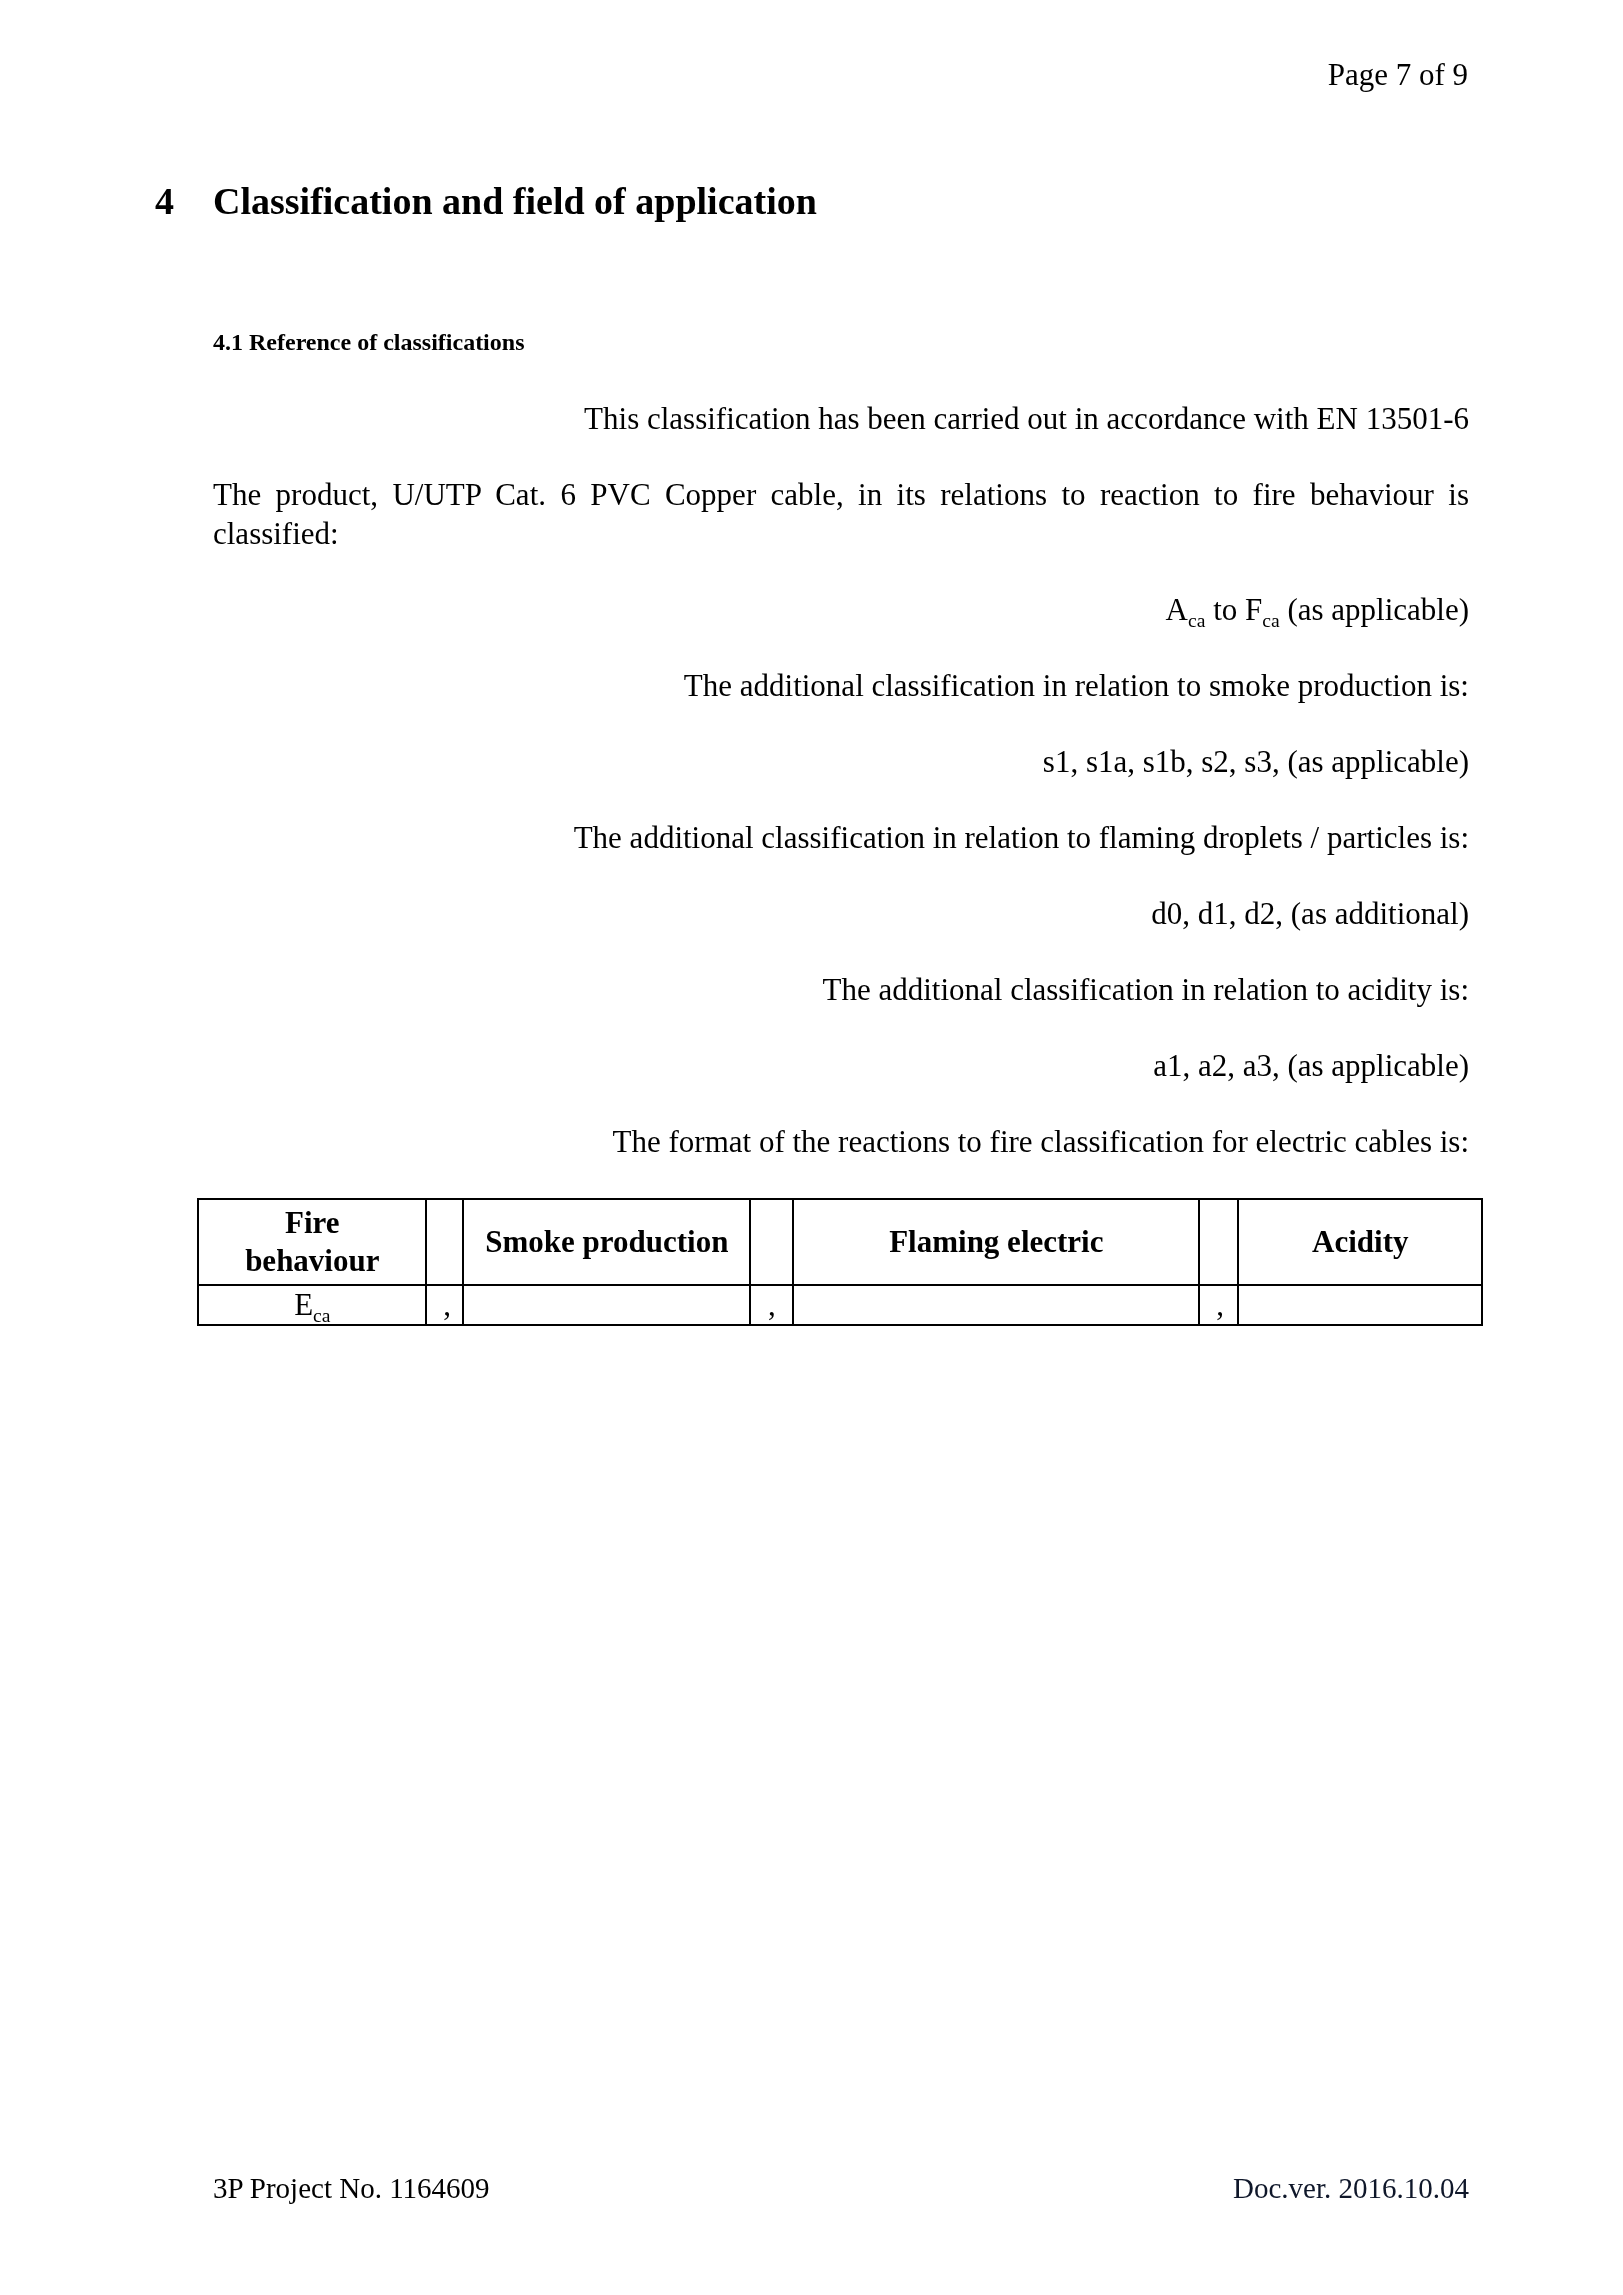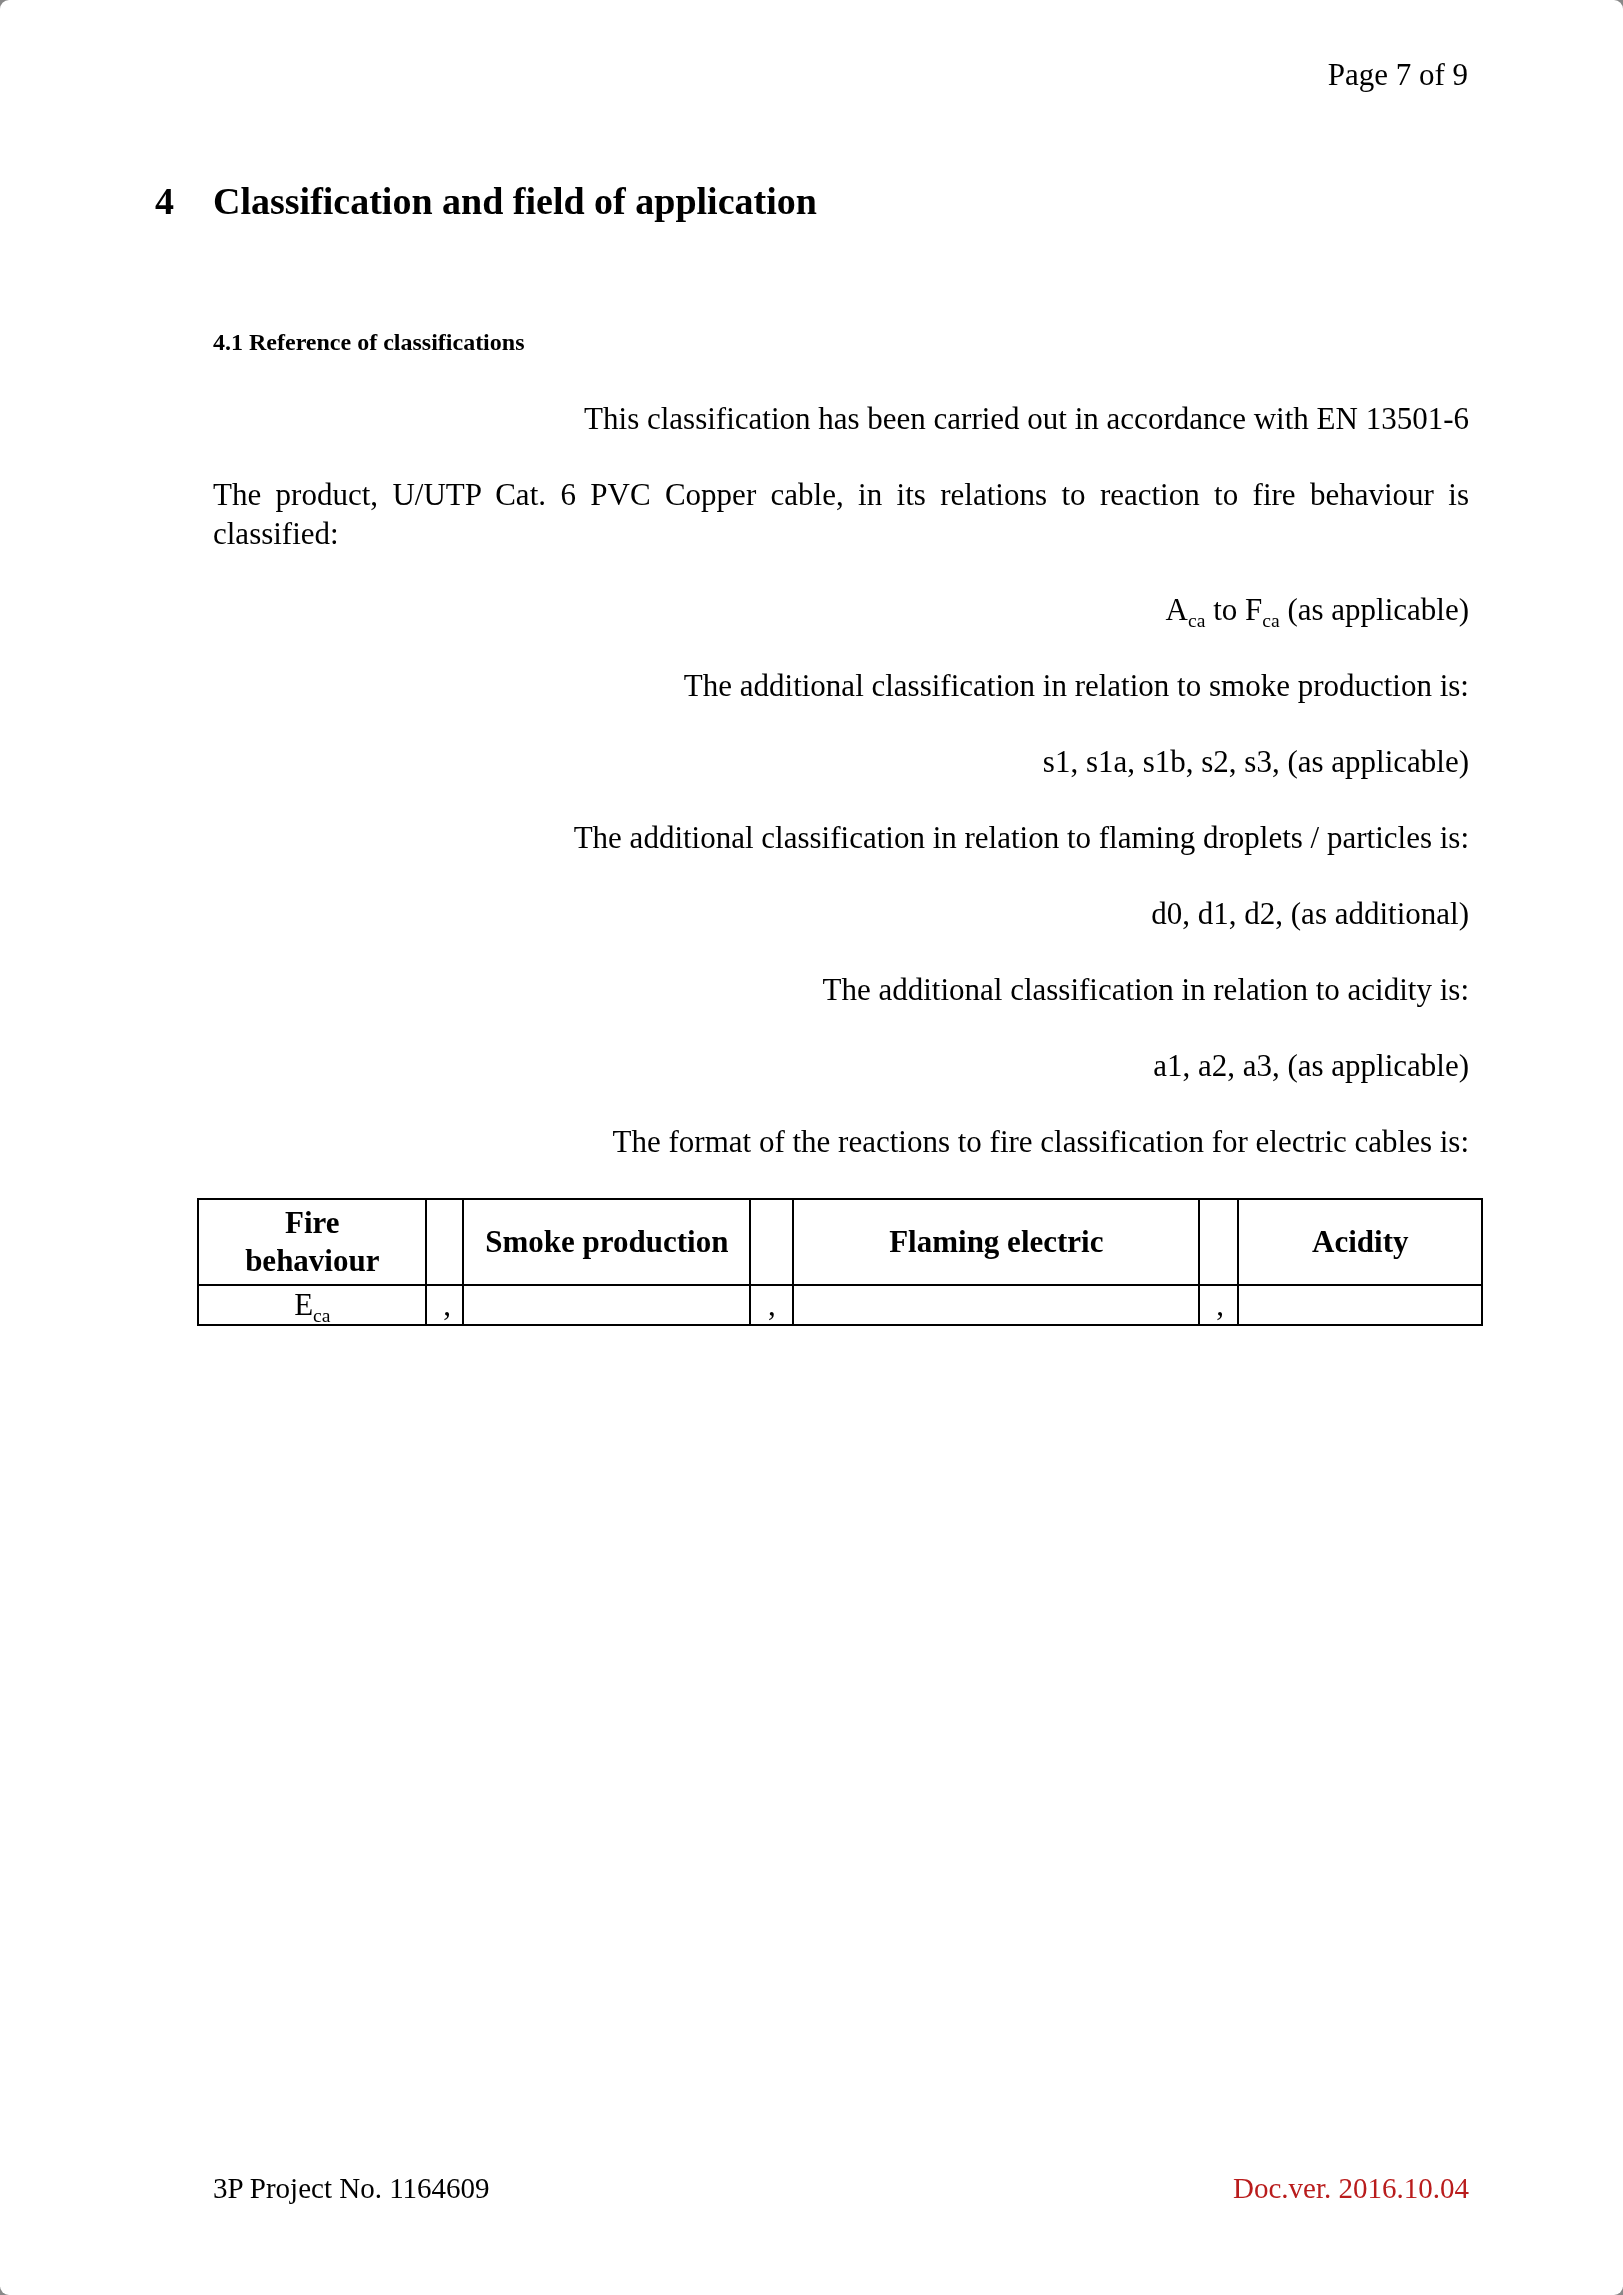--- a/index.html
+++ b/index.html
@@ -8,21 +8,20 @@
     background: #888;
   }
   .page {
     position: relative;
     width: 1623px;
     height: 2295px;
     background: #ffffff;
     font-family: "Liberation Serif", "DejaVu Serif", serif;
     color: #000000;
     overflow: hidden;
-    border-radius: 9px;
   }
   .page-number {
     position: absolute;
     top: 56px;
     right: 155px;
     font-size: 31px;
     line-height: 37px;
   }
   .content {
     position: absolute;
@@ -99,21 +98,21 @@
     position: absolute;
     left: 213px;
     right: 154px;
     top: 2171px;
     display: flex;
     justify-content: space-between;
     font-size: 29px;
     line-height: 34px;
   }
   .footer .footer-right {
-    color: #b91c1c;
+    color: #0f172a;
     text-align: right;
   }
 </style>
 </head>
 <body>
 
 <div class="page">
 
   <div class="page-number">Page 7 of 9</div>
 

